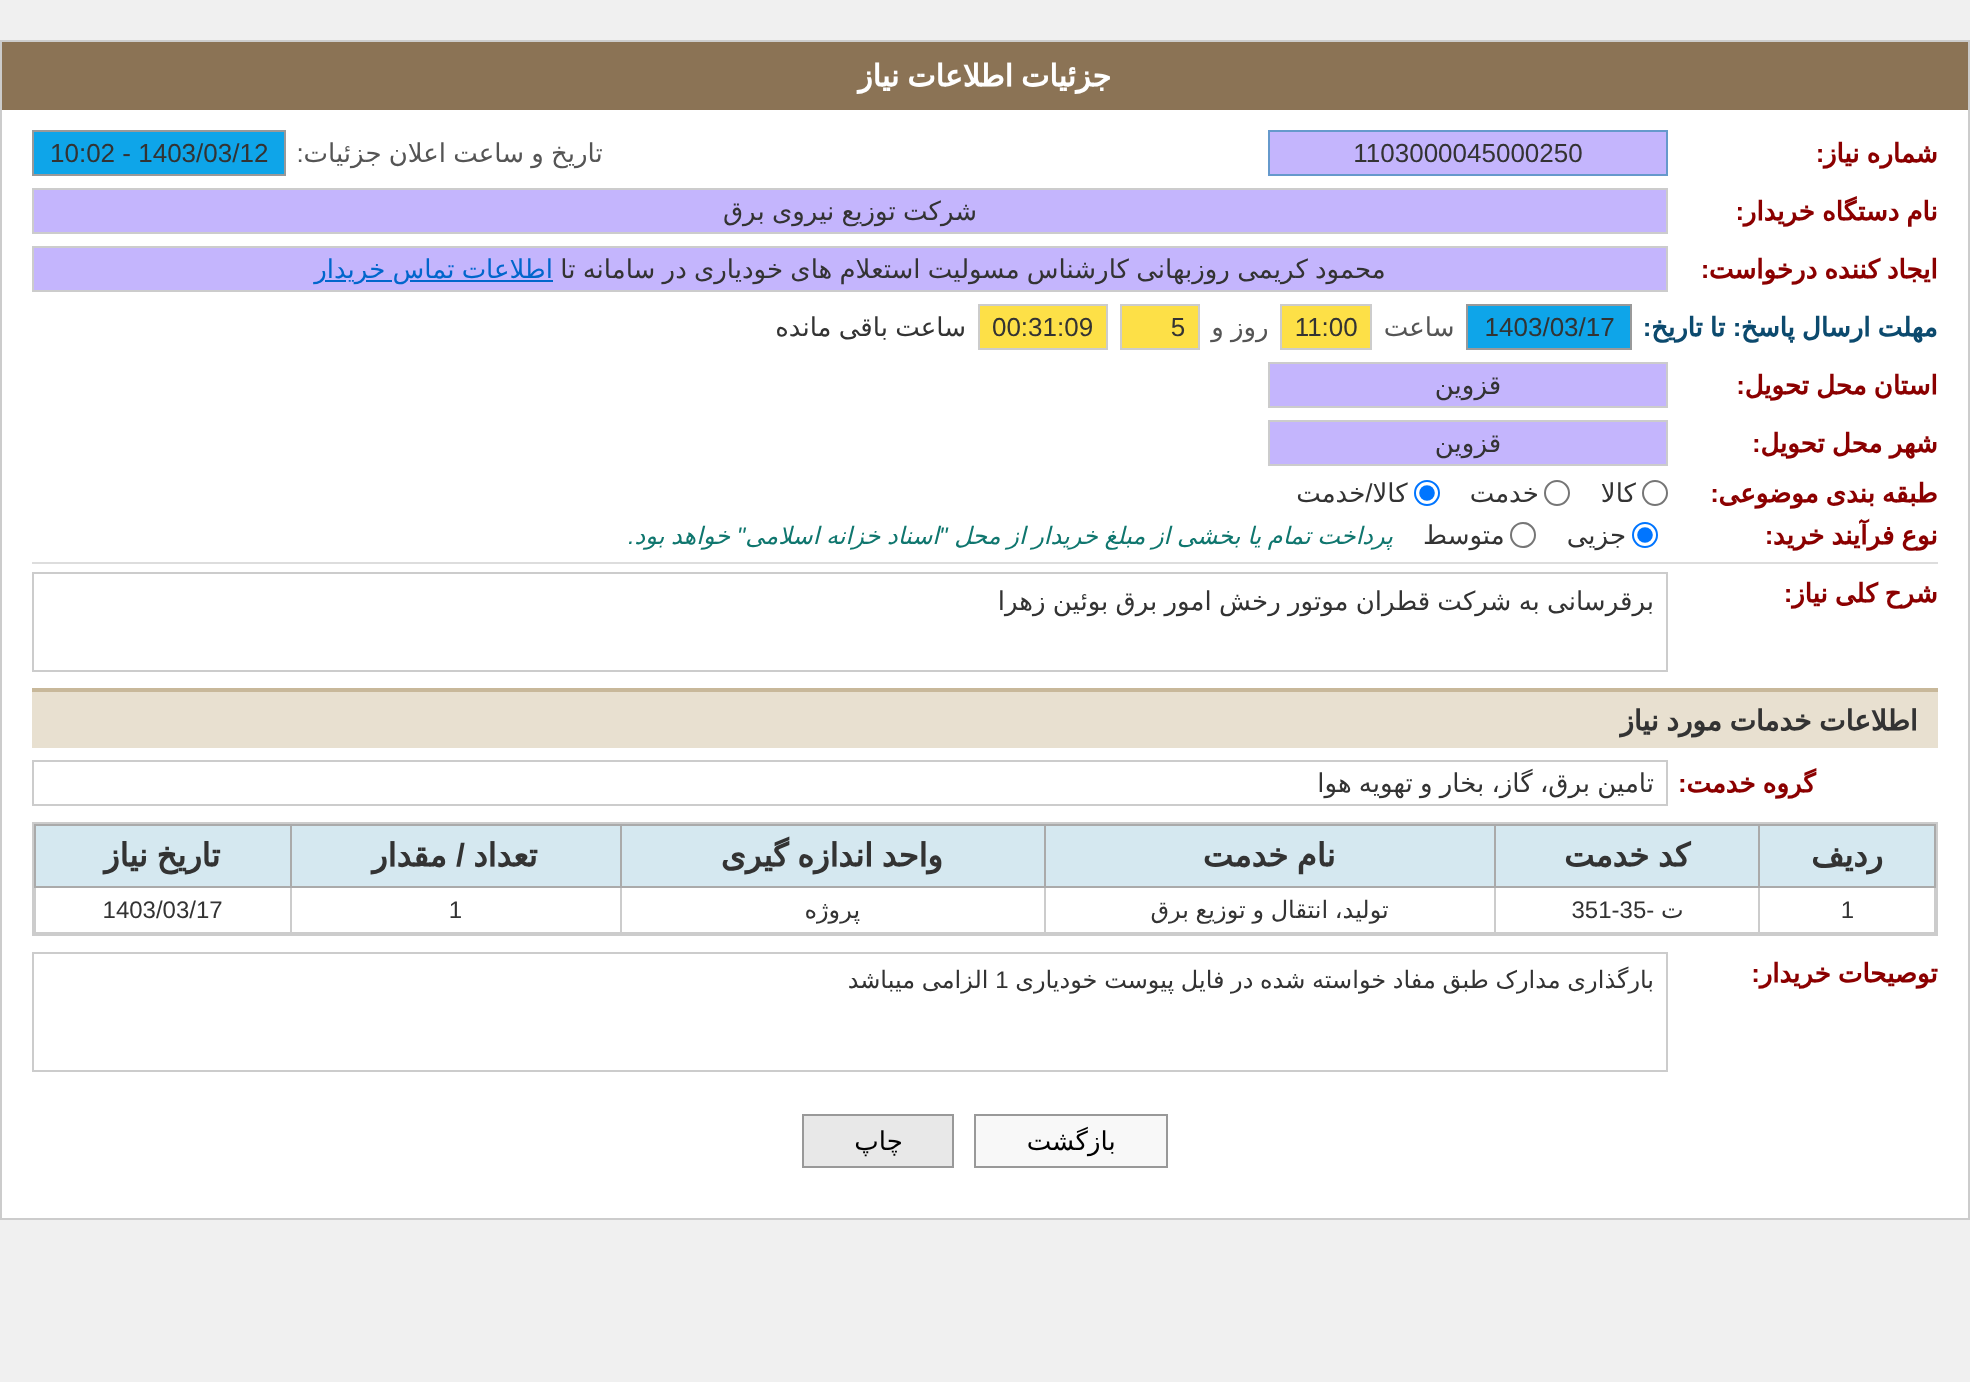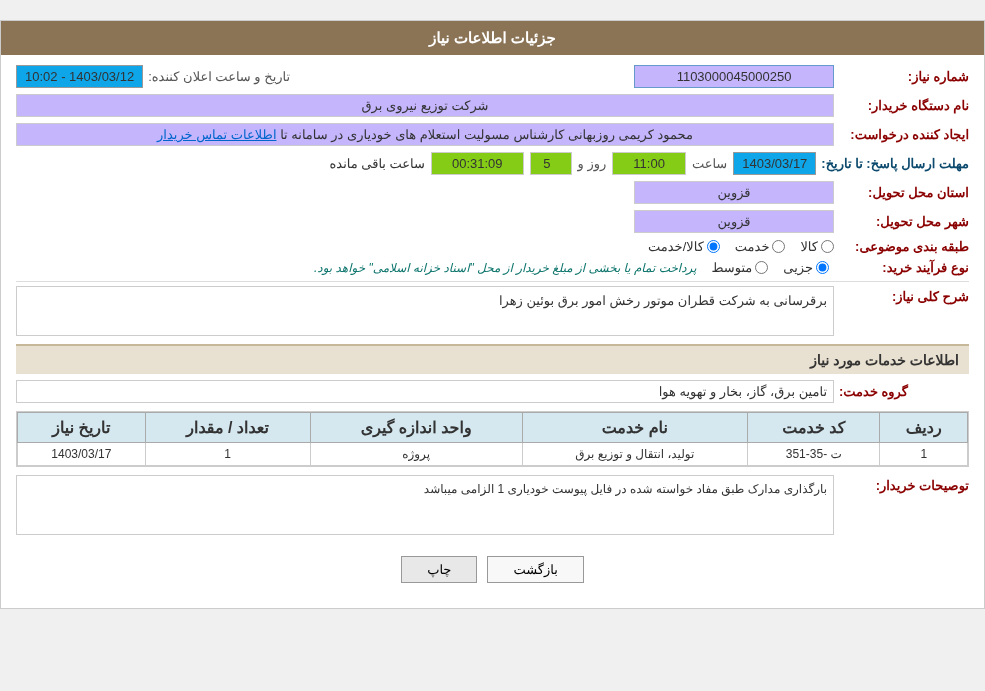--- a/index.html
+++ b/index.html
@@ -77,22 +77,22 @@
       text-align: right;
     }
     .deadline-fields {
       display: flex;
       align-items: center;
       gap: 6px;
       flex: 1;
     }
     .small-field {
       border: 1px solid #ccc;
-      padding: 3px 20px;
-      background: #84cc16;
+      padding: 3px 6px;
+      background: #fde047;
       min-height: 22px;
     }
     .remaining-label {
       white-space: nowrap;
     }
     .section-header {
       background: #e8e0d0;
       color: #333;
       font-weight: bold;
       font-size: 14px;
@@ -241,21 +241,21 @@
   <div class="header-bar">
     <span>جزئیات اطلاعات نیاز</span>
   </div>
 
   <div class="content">
 
     <div class="form-row">
       <span class="field-label">شماره نیاز:</span>
       <div class="field-value blue-border" style="max-width:200px;">1103000045000250</div>
       <span style="flex:1;"></span>
-      <span class="inline-label">تاریخ و ساعت اعلان کننده:</span>
+      <span class="inline-label">تاریخ و ساعت اعلان جزئیات:</span>
       <div class="date-display">1403/03/12 - 10:02</div>
     </div>
 
     <div class="form-row">
       <span class="field-label">نام دستگاه خریدار:</span>
       <div class="field-value">شرکت توزیع نیروی برق</div>
     </div>
 
     <div class="form-row">
       <span class="field-label">ایجاد کننده درخواست:</span>

